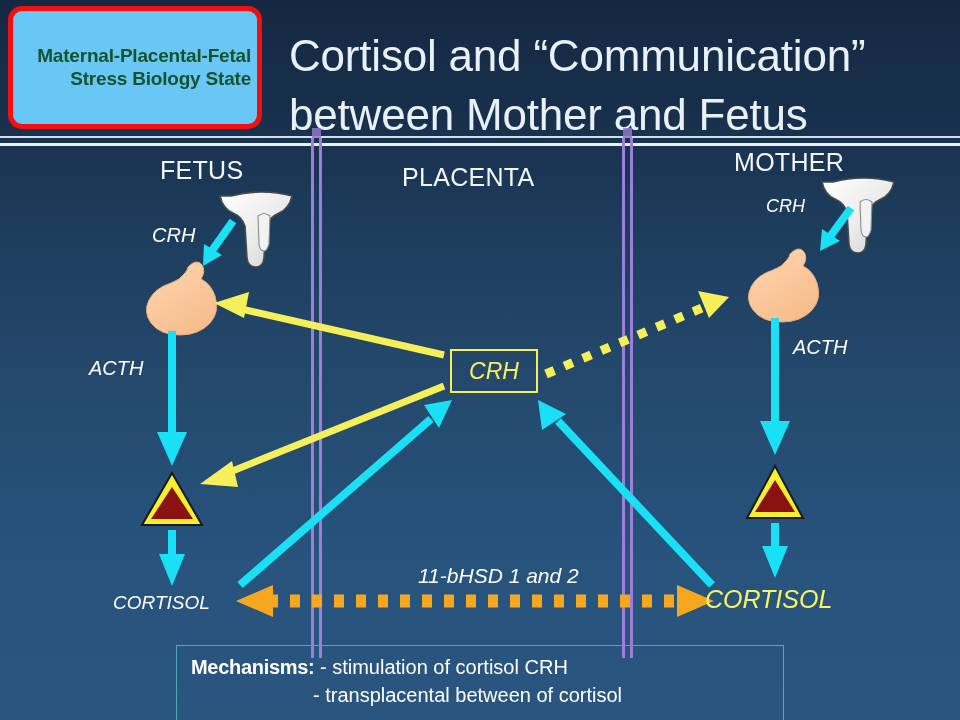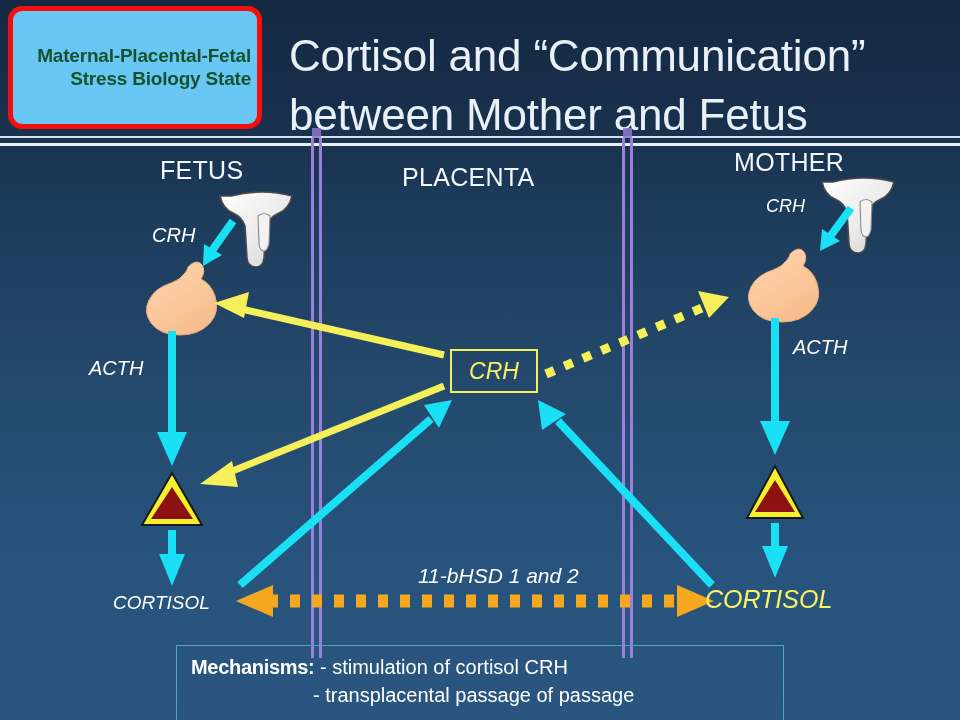--- a/index.html
+++ b/index.html
@@ -318,16 +318,16 @@
   <div class="italic-label" id="lbl-cortisol-mother">CORTISOL</div>
 
   <div class="italic-label" id="lbl-hsd">11-bHSD 1 and 2</div>
 
   <div id="crh-box">
     <span id="crh-box-text">CRH</span>
   </div>
 
   <div id="mechanisms-box">
     <span id="mech-label">Mechanisms:</span><span> - stimulation of cortisol CRH</span>
-    <span id="mech-line2">- transplacental passage of passage</span>
+    <span id="mech-line2">- transplacental between of cortisol</span>
   </div>
 
 </div>
 
 </body></html>

